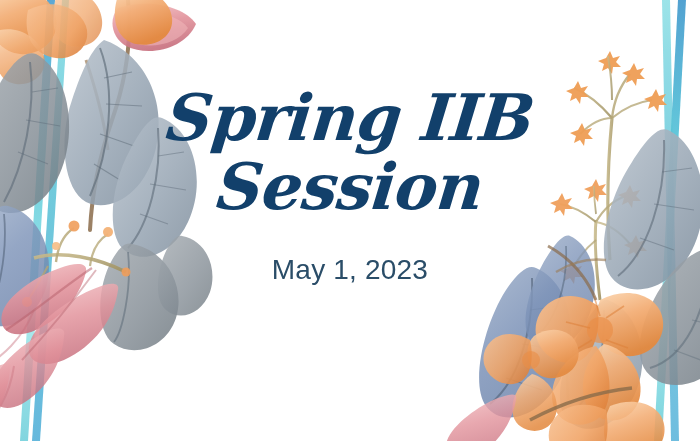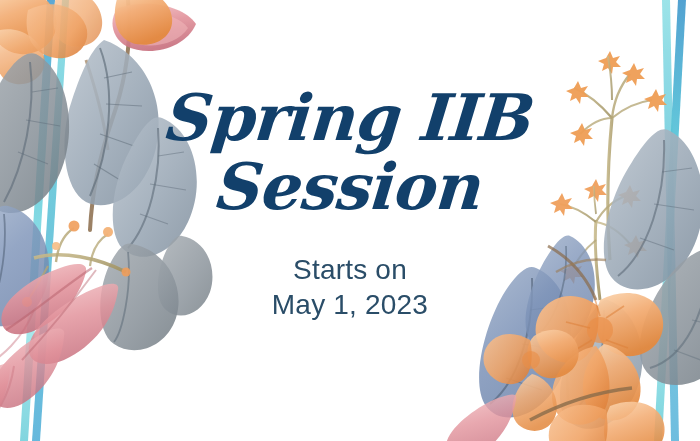--- a/index.html
+++ b/index.html
@@ -303,18 +303,17 @@
       <path d="M556 272 C572 262 590 258 606 260" stroke="#9b7b55" stroke-width="2.4" fill="none" opacity="0.6"></path>
     </g>
   </svg>
 
   <div id="text-block">
     <div id="title">
       <span class="title-line l1">Spring IIB</span>
       <span class="title-line l2">Session</span>
     </div>
     <div id="subtitle">
-      <span class="sub-line">Starts on</span>
       <span class="sub-line">May 1, 2023</span>
     </div>
   </div>
 
 </div>
 
 </body></html>

